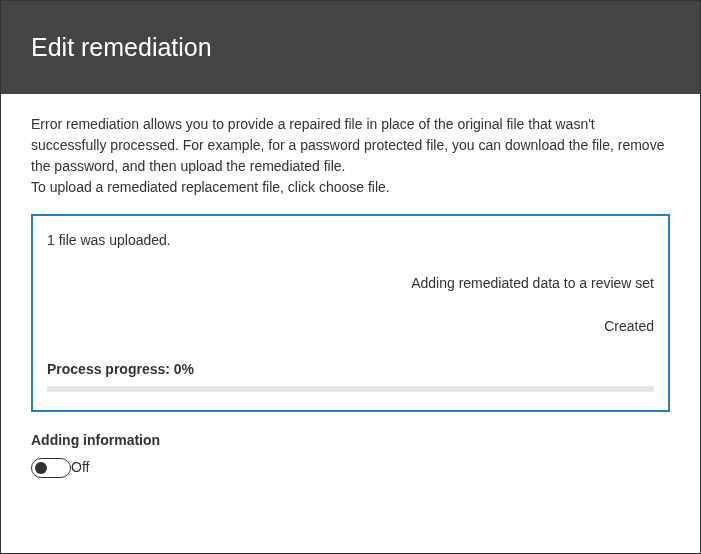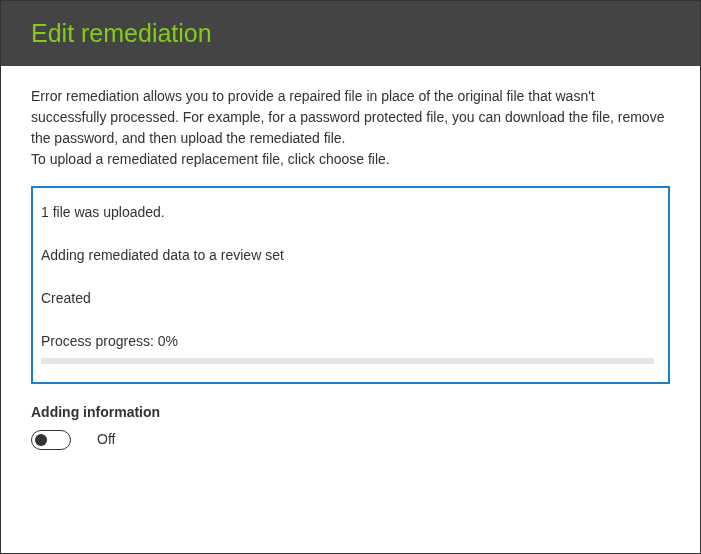--- a/index.html
+++ b/index.html
@@ -9,75 +9,76 @@
     }
     body {
       font-family: 'Segoe UI', Tahoma, Geneva, Verdana, sans-serif;
       background: #fff;
       width: 701px;
       height: 554px;
       border: 1px solid #333;
     }
     .header {
       background: #444444;
-      color: #84cc16;
-      padding: 18px 30px;
+      color: #ffffff;
+      padding: 32px 30px;
       font-size: 25px;
       font-weight: 300;
     }
     .content {
       padding: 20px 30px;
       color: #333;
       font-size: 14px;
       line-height: 1.5;
     }
     .description {
     }
     .instruction {
       margin-bottom: 16px;
     }
     .status-box {
       border: 2px solid #1e7ec8;
-      padding: 14px 14px 18px 8px;
+      padding: 14px 14px 18px 14px;
       margin-top: 8px;
       margin-bottom: 18px;
     }
     .status-box .upload-msg {
       margin-bottom: 22px;
     }
     .status-box .field-group {
       margin-bottom: 22px;
     }
     .status-box .field-label {
       font-weight: 600;
       margin-bottom: 2px;
     }
     .status-box .field-value {
       font-weight: 400;
+      text-align: right;
     }
     .progress-label {
-      font-weight: 400;
+      font-weight: 700;
       margin-bottom: 6px;
     }
     .progress-bar {
       width: 100%;
       height: 6px;
       background: #e6e6e6;
     }
     .support-section {
       margin-top: 10px;
     }
     .support-label {
       font-weight: 600;
       margin-bottom: 6px;
     }
     .toggle-row {
       display: flex;
       align-items: center;
-      gap: 26px;
+      gap: 0;
     }
     .toggle {
       width: 40px;
       height: 20px;
       border: 1px solid #333;
       border-radius: 10px;
       position: relative;
       cursor: pointer;
       background: #fff;
     }

